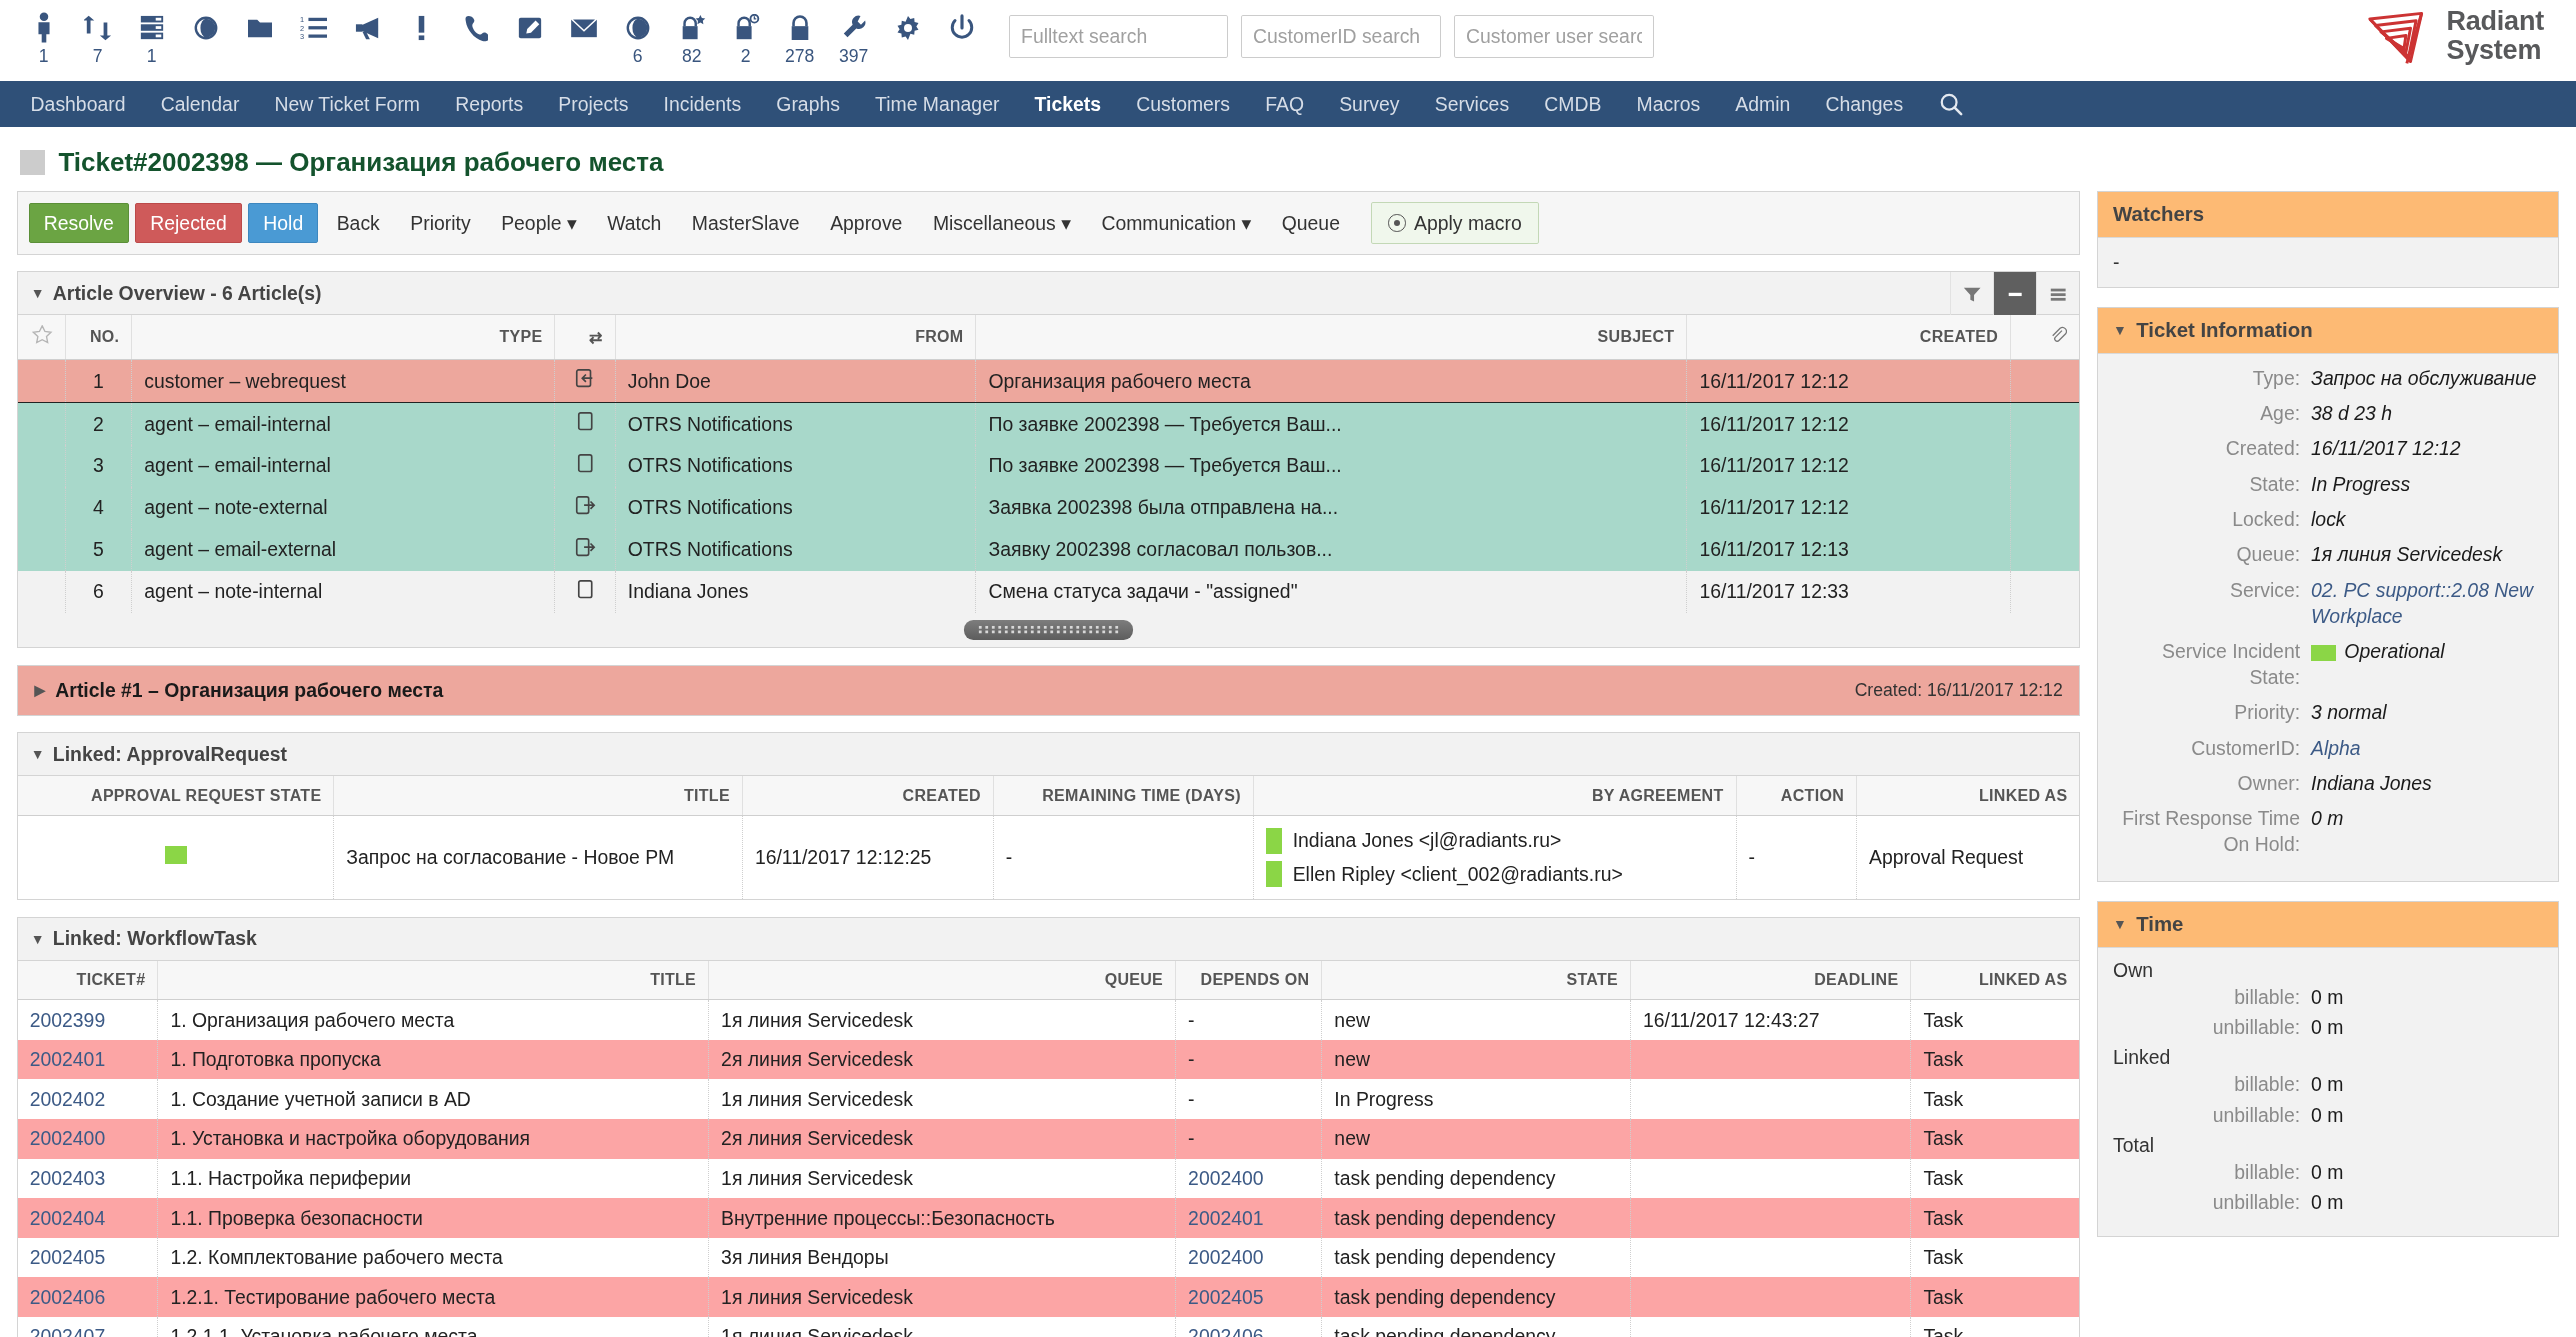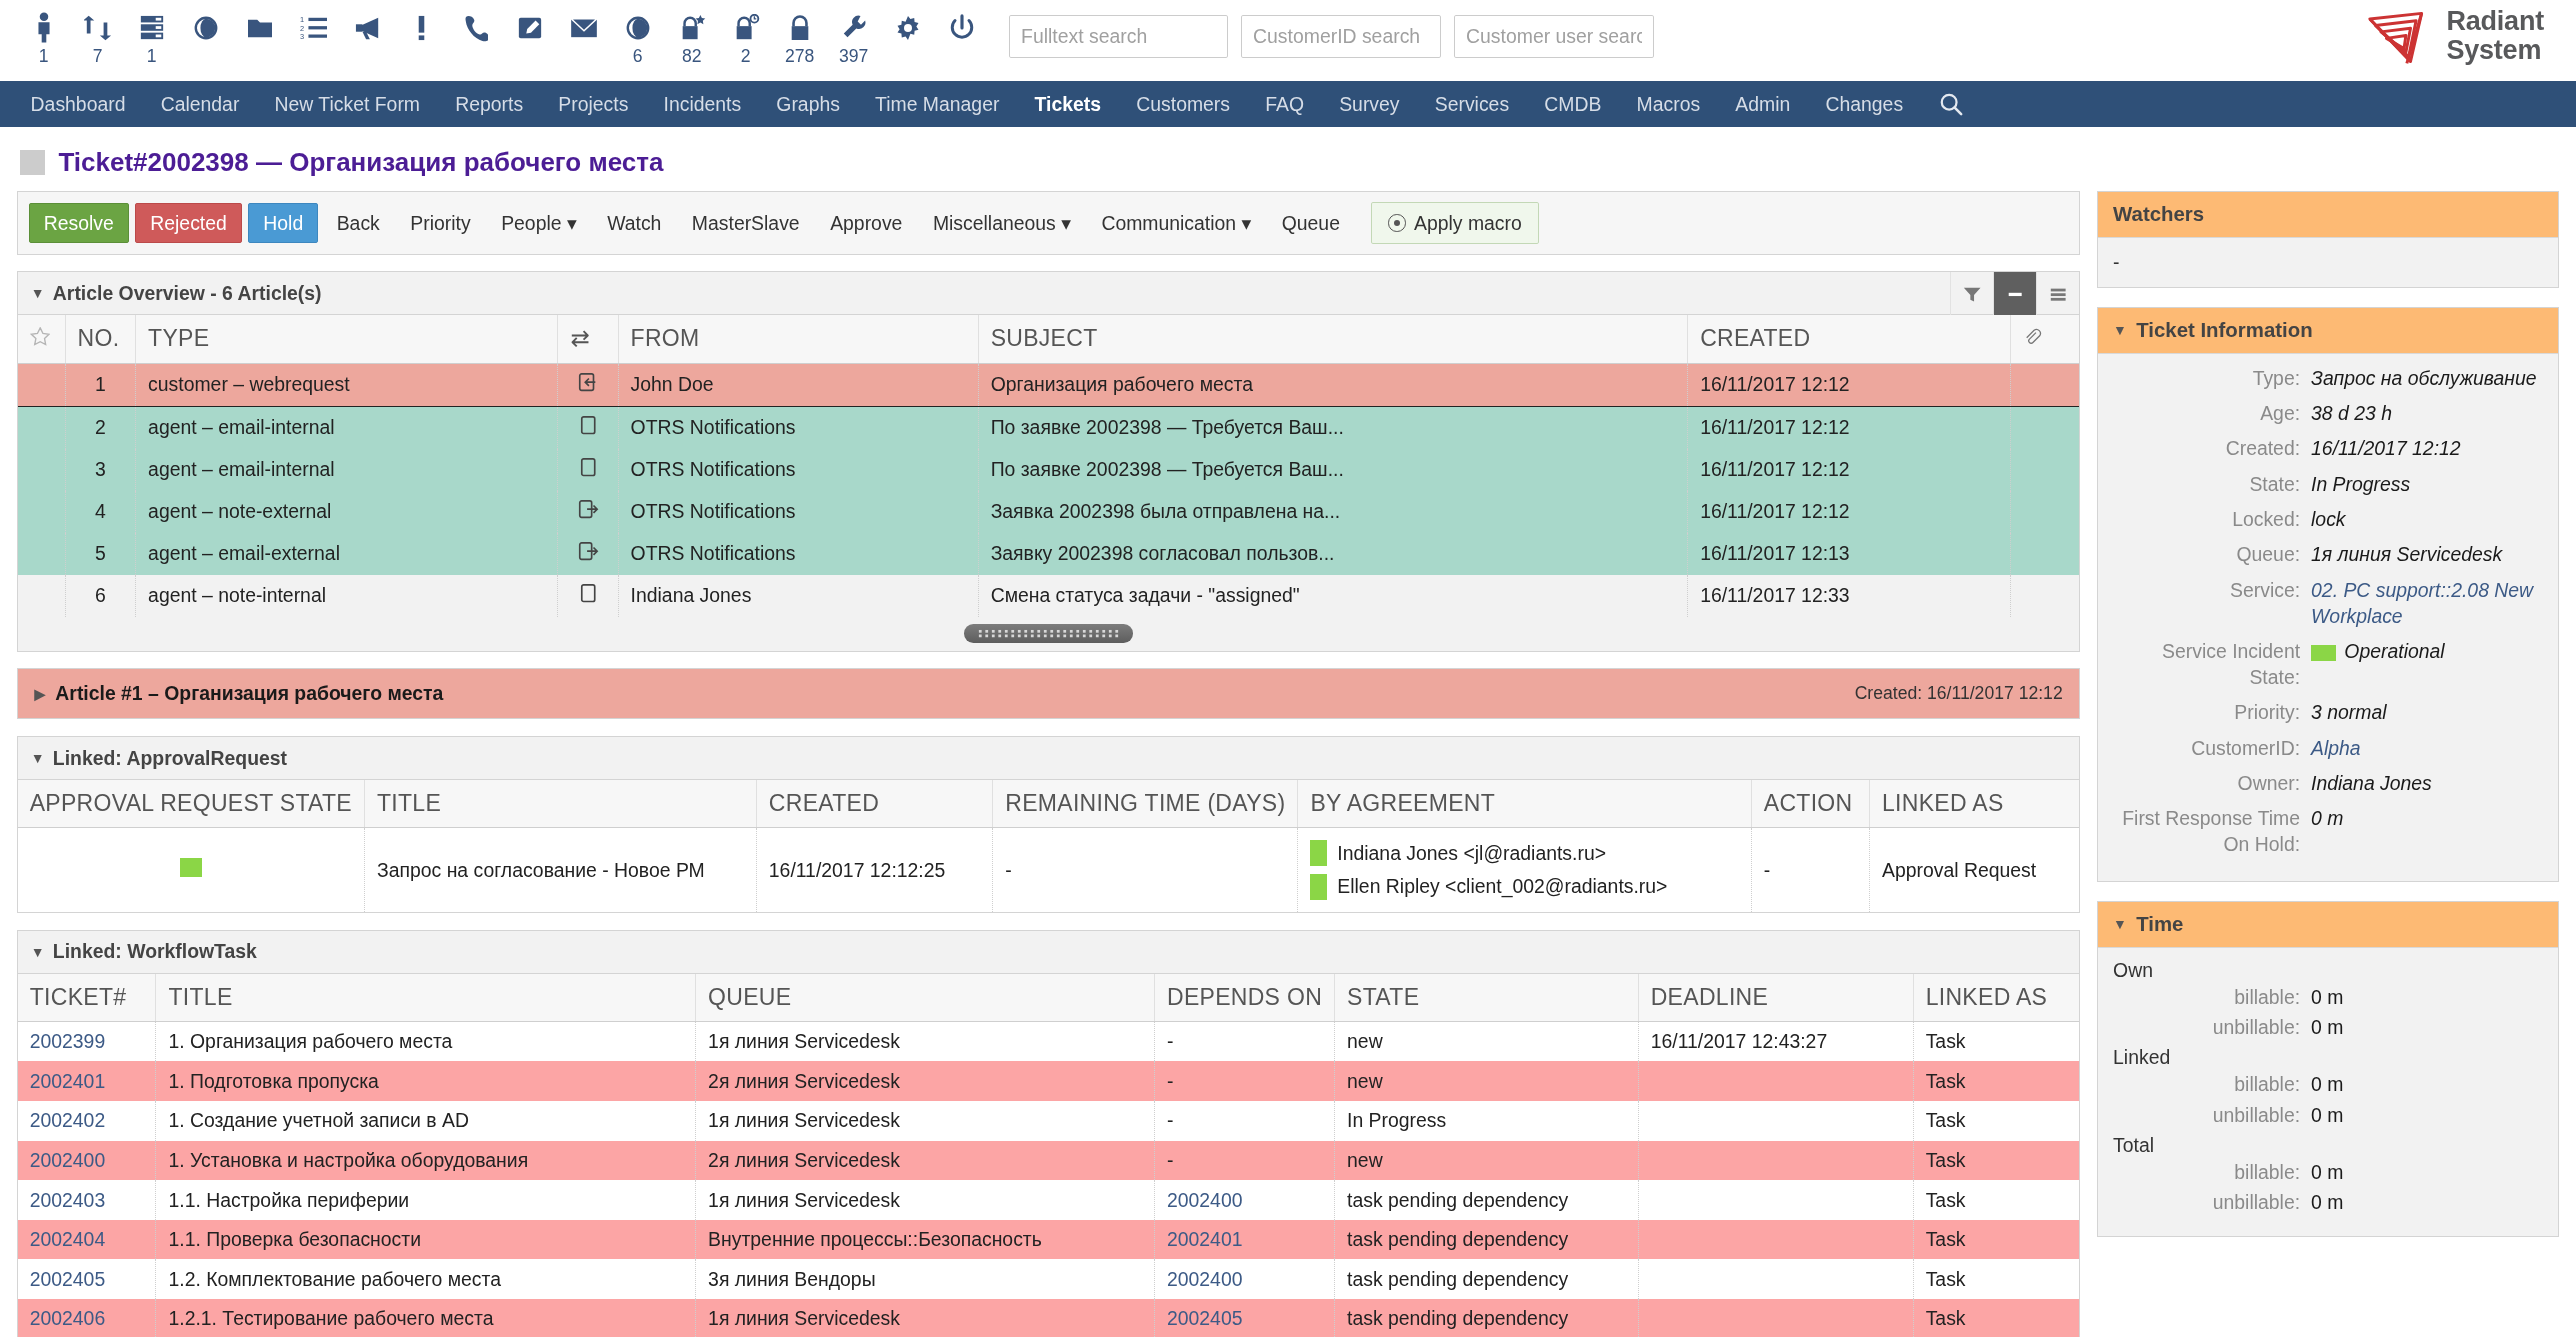--- a/index.html
+++ b/index.html
@@ -86,21 +86,21 @@
 
   
   .page-title-row {
     display:flex; align-items:center;
     padding: 20.4px 0 13px 20.4px;
   }
   .title-swatch {
     width: 25px; height: 25px; background:#cccccc; margin-right: 13px;
   }
   .page-title {
-    font-size: 26px; font-weight:bold; color:#4c1d95;
+    font-size: 26px; font-weight:bold; color:#14532d;
   }
 
   
   .layout { display:flex; align-items:flex-start; padding: 0 16.7px 0 16.7px; }
   .col-main { width: 2067px; }
   .col-side { width: 463px; margin-left: 16.7px; }
 
   
   .widget { border:0.9px solid #d4d4d4; background:#fff; margin-bottom: 16.7px; }
   .widget-head {
@@ -145,22 +145,22 @@
   }
   .btn-macro .dot {
     width:17.6px;height:17.6px;border-radius:50%;border:1.9px solid #555;
     display:flex;align-items:center;justify-content:center;
   }
   .btn-macro .dot i { width:6.5px;height:6.5px;border-radius:50%;background:#555;display:block; }
 
   
   table.grid { width:100%; border-collapse:collapse; font-size: 19.4px; }
   table.grid th {
-    background:#f7f7f7; text-align:left; font-weight:normal;
-    color:#555; font-size:23px; letter-spacing: 0.3px;
+    background:#f7f7f7; text-align:right; font-weight:bold;
+    color:#555; font-size:16px; letter-spacing: 0.3px;
     padding: 10.2px 12px; border-right:0.9px solid #e0e0e0;
     border-bottom:0.9px solid #cfcfcf; text-transform:uppercase;
     white-space:nowrap;
   }
   table.grid td {
     padding: 8.3px 12px; border-right:0.9px dotted #cfcfcf;
     color:#222; vertical-align:middle; white-space:nowrap;
   }
   table.grid tr td:last-child, table.grid tr th:last-child { border-right:none; }
 

